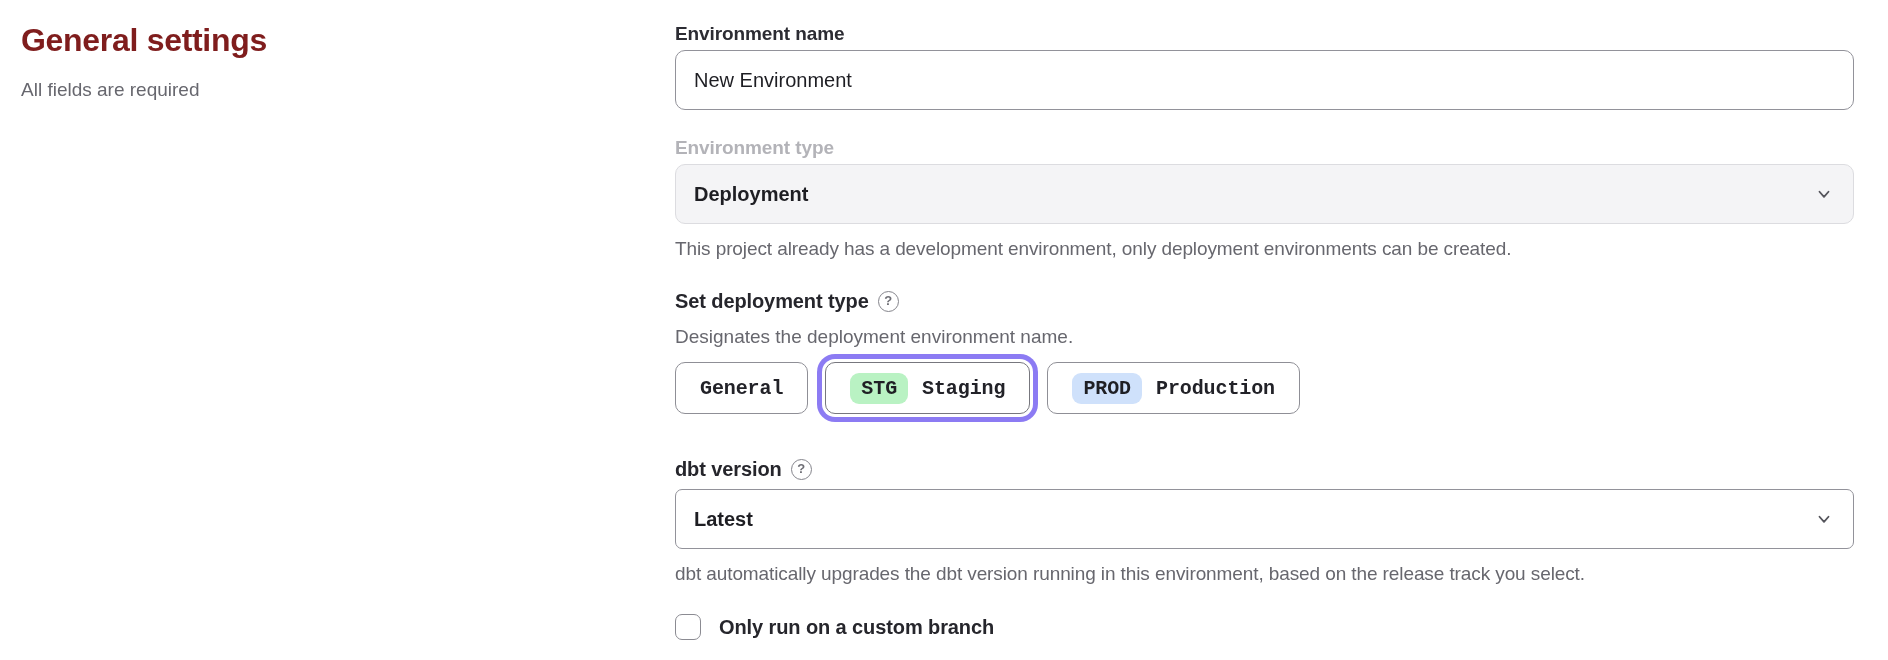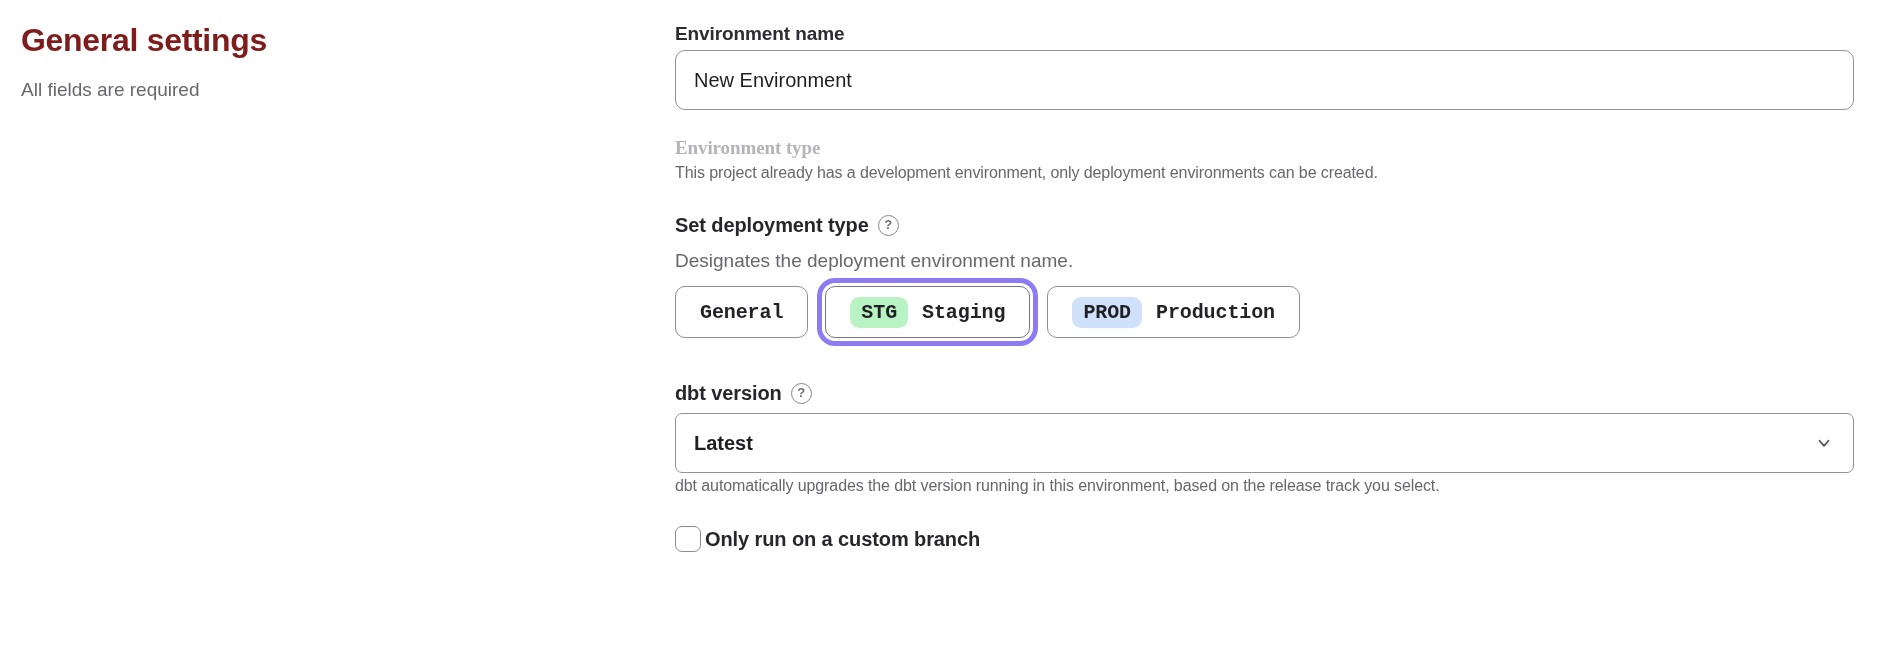--- a/index.html
+++ b/index.html
@@ -26,41 +26,41 @@
   
   .left-col{position:absolute;left:21px;top:18px;width:500px;}
   .page-title{font-size:32px;line-height:44px;font-weight:700;letter-spacing:-0.3px;color:#7f1d1d;}
   .page-subtitle{margin-top:16px;font-size:19px;line-height:24px;color:var(--text-gray);}
   
   .form-col{position:absolute;left:675px;top:0;width:1179px;}
   .field-label{
     display:block;margin-top:22px;font-size:19px;line-height:24px;
     font-weight:600;color:#2c2c33;letter-spacing:-0.1px;
   }
-  .field-label.disabled{color:var(--text-disabled);font-family:Liberation Serif, serif;}
+  .field-label.disabled{color:var(--text-disabled);}
   .text-input{
     margin-top:4px;width:100%;height:60px;
     border:1.5px solid var(--border-input);border-radius:10px;
     padding:16px 18px;font-size:20px;font-family:inherit;color:var(--text-dark);
     background:#fff;outline:none;display:block;
   }
   .select{
     margin-top:4px;width:100%;height:60px;
     border:1.5px solid var(--border-input);border-radius:10px;
     background:#fff;display:flex;align-items:center;justify-content:space-between;
     padding:0 20px 0 18px;font-size:20px;font-weight:600;color:var(--text-dark);
     cursor:pointer;
   }
   .select.disabled{
     background:var(--bg-disabled);border-color:var(--border-disabled);cursor:default;
   }
   .select .chev{flex:0 0 auto;display:flex;align-items:center;}
   .m-label2{margin-top:26px;}
   .helper{
-    font-size:16px;line-height:26px;color:var(--text-gray);
+    margin-top:12px;font-size:19px;line-height:26px;color:var(--text-gray);
     letter-spacing:-0.1px;
   }
   .section-label{
     margin-top:26px;display:flex;align-items:center;gap:9px;
     font-size:20px;line-height:26px;font-weight:700;color:#26262c;letter-spacing:-0.1px;
   }
   .q-icon{
     width:21px;height:21px;border:1.5px solid #85858c;border-radius:50%;
     display:inline-flex;align-items:center;justify-content:center;
     font-size:13px;font-weight:700;color:#6e6e75;flex:0 0 auto;
@@ -78,41 +78,49 @@
     box-shadow:0 0 0 3px #ffffff, 0 0 0 8px var(--accent-purple);
   }
   .badge{
     display:inline-flex;align-items:center;height:31px;padding:0 11px;
     border-radius:9px;font-size:20px;font-weight:600;color:#1f1f24;text-align:right;
   }
   .badge.green{background:var(--badge-green);}
   .badge.blue{background:var(--badge-blue);}
   .m-dbt{margin-top:42px;}
   .m-select2{margin-top:7px;border-radius:7px;}
-  .checkbox-row{margin-top:27px;display:flex;align-items:center;gap:4px;}
+  .checkbox-row{margin-top:27px;display:flex;align-items:center;gap:18px;}
   .checkbox{
     width:26px;height:26px;border:1.5px solid #8b8b92;border-radius:7px;
     background:#fff;flex:0 0 auto;cursor:pointer;
   }
   .checkbox-label{font-size:20px;font-weight:600;color:#26262c;letter-spacing:-0.1px;cursor:pointer;}
 </style>
 </head>
 <body>
 
 <div class="left-col">
   <h1 class="page-title">General settings</h1>
   <p class="page-subtitle">All fields are required</p>
 </div>
 
 <div class="form-col">
 
   <label class="field-label">Environment name</label>
   <input class="text-input" type="text" value="New Environment" style="">
 
   <label class="field-label disabled m-label2">Environment type</label>
+  <div class="select disabled">
+    <span>Deployment</span>
+    <span class="chev">
+      <svg width="18" height="18" viewBox="0 0 16 16" fill="none">
+        <polyline points="4,6 8,10.5 12,6" stroke="#55555c" stroke-width="1.6" stroke-linecap="round" stroke-linejoin="round"></polyline>
+      </svg>
+    </span>
+  </div>
   <p class="helper">This project already has a development environment, only deployment environments can be created.</p>
 
   <div class="section-label">
     <span>Set deployment type</span>
     <span class="q-icon">?</span>
   </div>
   <p class="desc">Designates the deployment environment name.</p>
 
   <div class="btn-row">
     <button class="type-btn">

